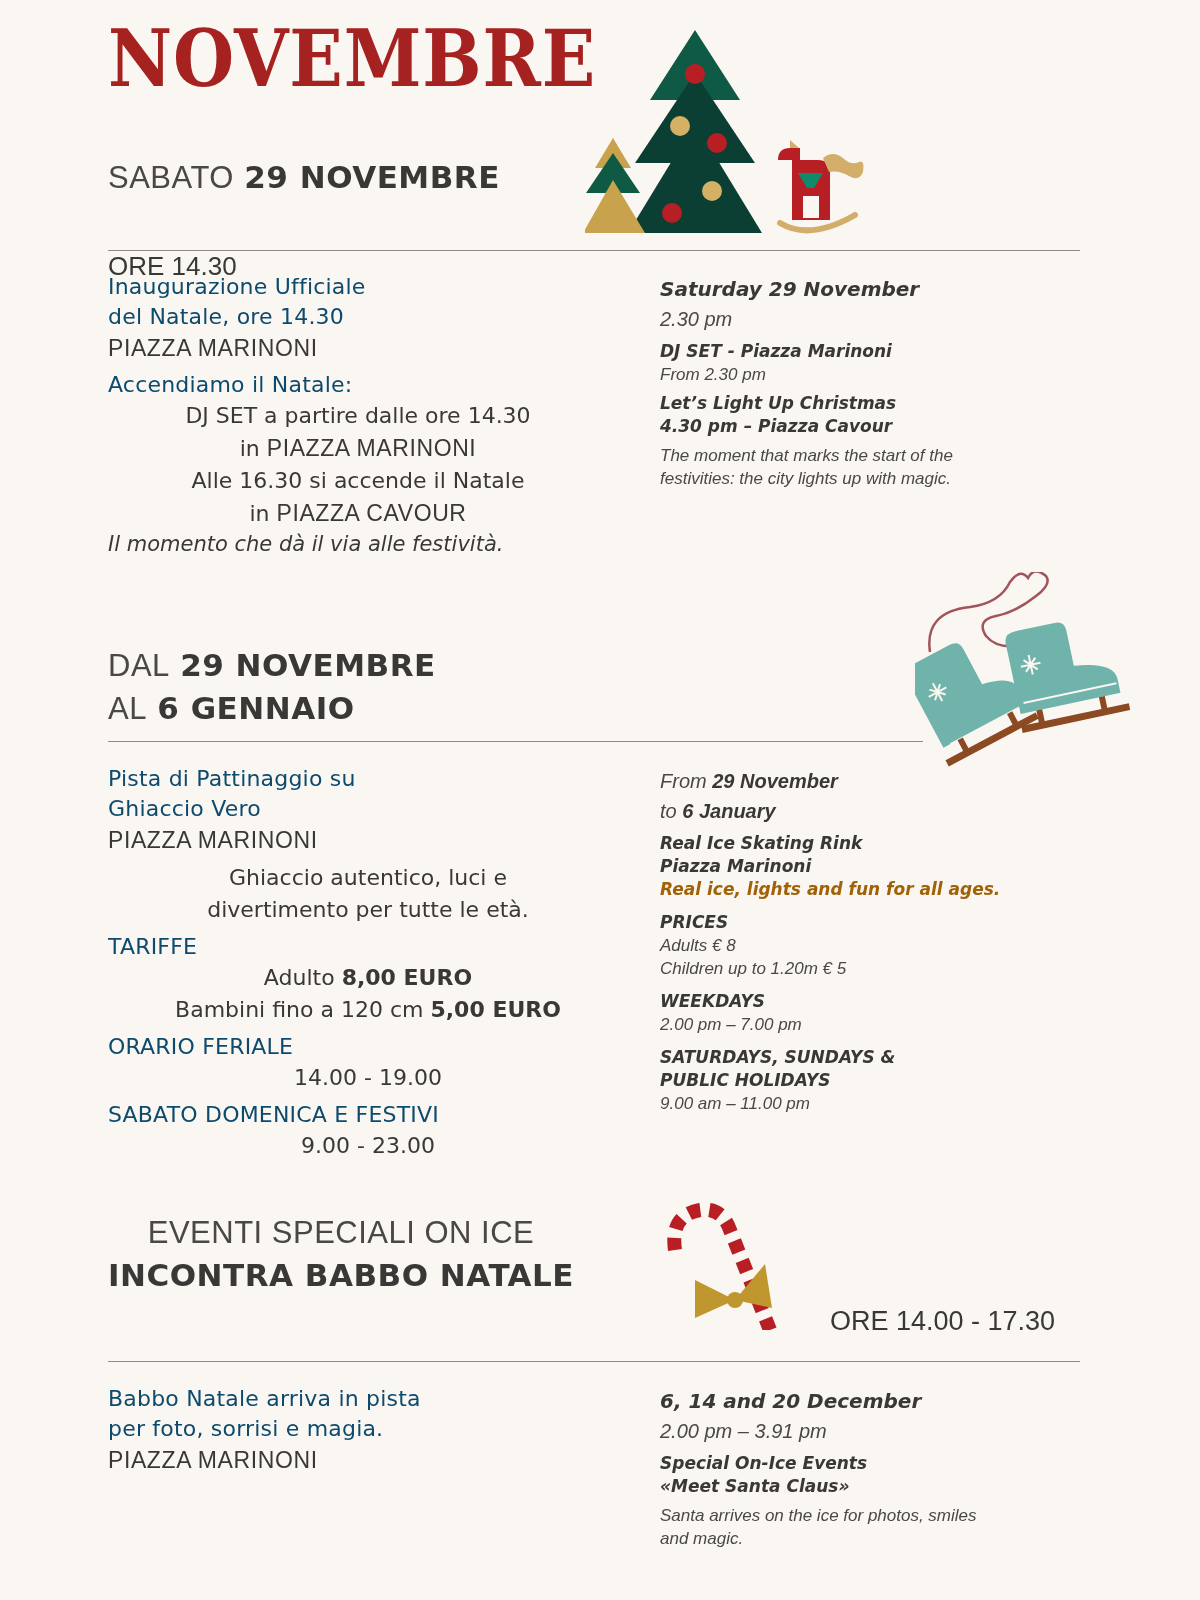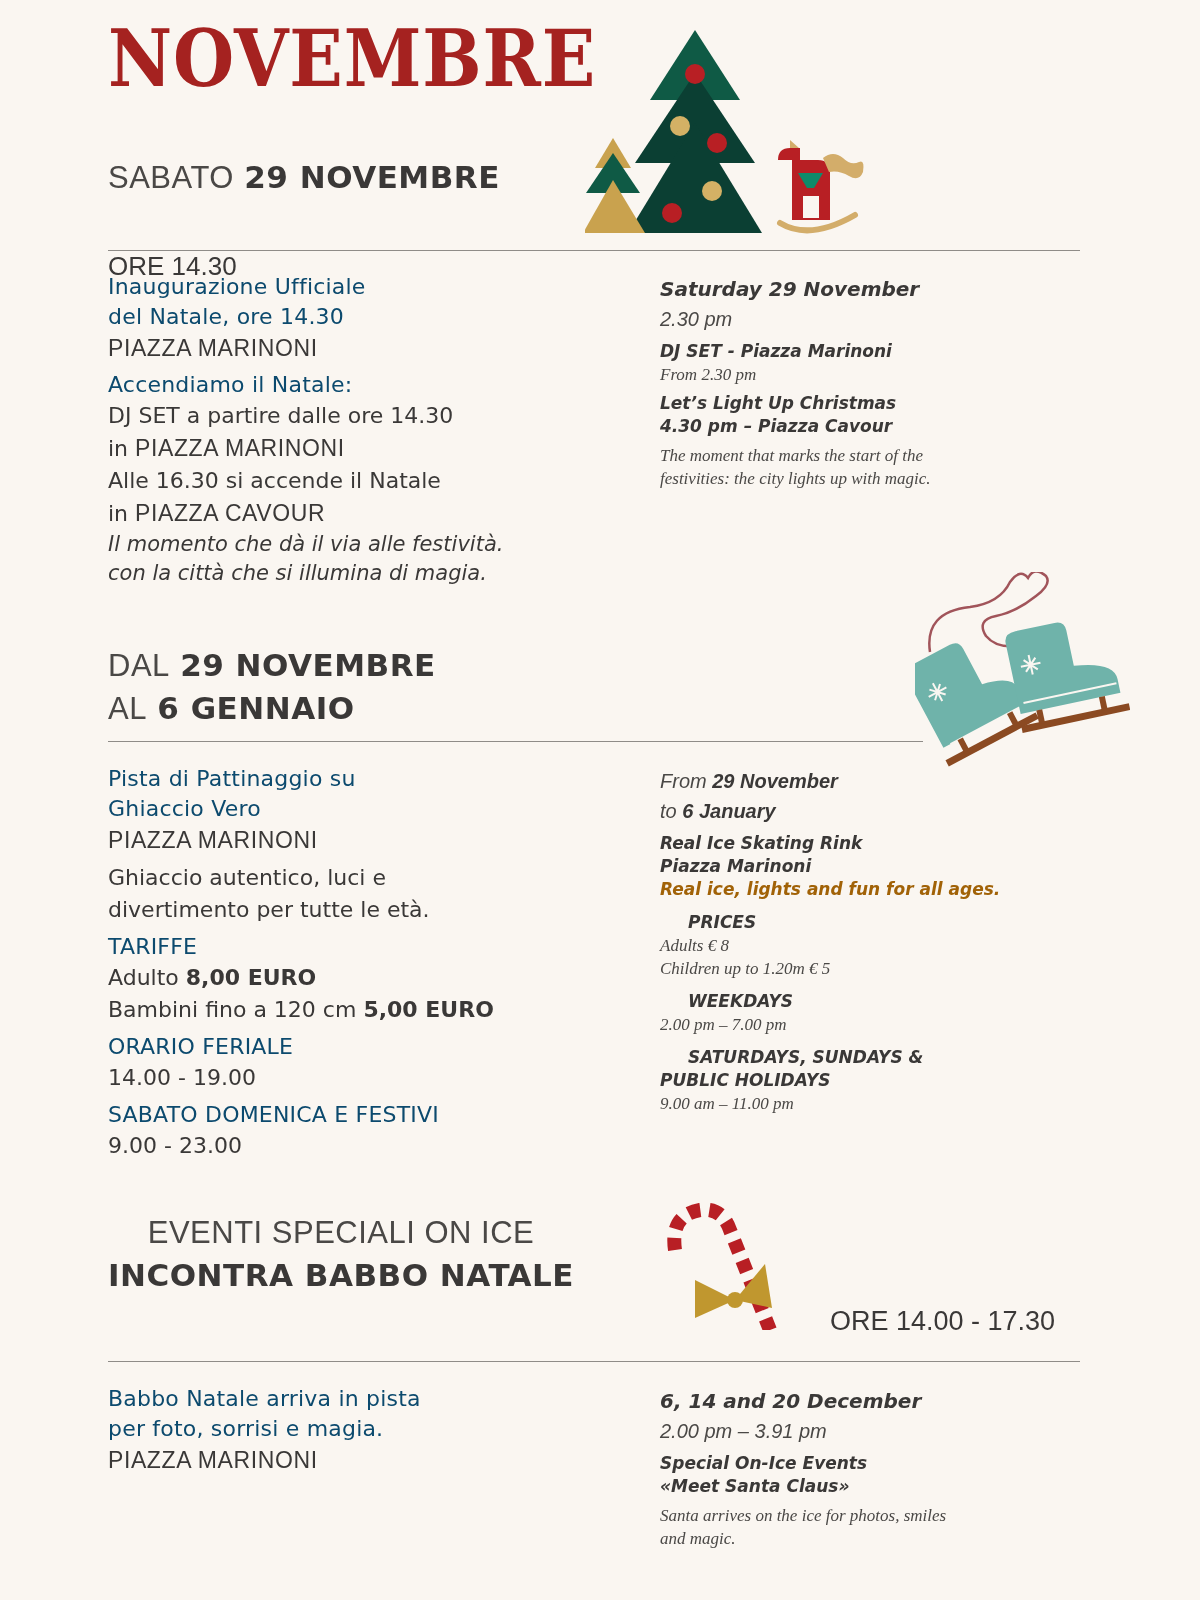--- a/index.html
+++ b/index.html
@@ -16,30 +16,30 @@
   }
   .sec-head { font-size: 31px; line-height: 42px; color: #3a3837; letter-spacing: 0.5px; }
   .sec-head .light { font-weight: 200; color: #4a4846; font-family: "Liberation Sans", sans-serif; text-align: center; }
   .sec-head .bold { font-weight: 900; font-family: "DejaVu Sans", sans-serif; }
   .sub-time { font-family: "Liberation Sans", sans-serif; font-size: 26px; color: #3a3837; line-height: 36px; font-weight: 300; }
 
   .rule { height: 1px; background: #8f8c88; }
 
   .it { font-family: "DejaVu Sans", sans-serif; }
   .lb { font-weight: normal; font-size: 22px; line-height: 30px; color: #0c4a6e; letter-spacing: 0.2px; }
-  .lr { font-size: 22px; line-height: 32px; color: #3a3837; }
+  .lr { font-size: 22px; line-height: 32px; color: #3a3837; text-align: center; }
   .lu { font-family: "Liberation Sans", sans-serif; font-size: 23px; line-height: 32px; color: #3a3837; letter-spacing: 0.6px; }
   .li { font-style: italic; font-size: 21px; line-height: 29px; color: #3a3837; }
   .gap6 { margin-top: 6px; }
-  .gap10 { margin-top: 10px; margin-left: 28px; }
+  .gap10 { margin-top: 10px; }
 
   .rb { font-style: italic; font-weight: bold; font-size: 20px; line-height: 30px; color: #3a3837; }
   .rl { font-style: italic; font-size: 20px; line-height: 30px; color: #4a4846; font-weight: 300; font-family: "Liberation Sans", sans-serif; }
   .rm { font-style: italic; font-size: 17px; line-height: 23px; color: #3a3837; font-weight: 600; }
-  .rs { font-style: italic; font-size: 17px; line-height: 23px; color: #4a4846; font-family: Liberation Serif, serif; }
+  .rs { font-style: italic; font-size: 17px; line-height: 23px; color: #4a4846; font-family: Liberation Sans, sans-serif; }
   .rsb { font-style: italic; font-weight: bold; font-size: 17px; line-height: 23px; color: #a16207; }
 
   svg { display: block; }
 </style>
 </head>
 <body>
 
 <div class="abs title">NOVEMBRE</div>
 
 <div class="abs" style="left:585px; top:28px;">
@@ -77,21 +77,20 @@
 <div class="abs it" style="left:108px; top:272px; width:500px;">
   <div class="lb">Inaugurazione Ufficiale</div>
   <div class="lb">del Natale, ore 14.30</div>
   <div class="lu">PIAZZA MARINONI</div>
   <div class="lb gap6">Accendiamo il Natale:</div>
   <div class="lr">DJ SET a partire dalle ore 14.30</div>
   <div class="lr"><span>in</span> <span class="lu">PIAZZA MARINONI</span></div>
   <div class="lr">Alle 16.30 si accende il Natale</div>
   <div class="lr"><span>in</span> <span class="lu">PIAZZA CAVOUR</span></div>
   <div class="li">Il momento che dà il via alle festività.</div>
-  <div class="li">con la città che si illumina di magia.</div>
 </div>
 
 <div class="abs" style="left:660px; top:274px; width:420px;">
   <div class="rb">Saturday 29 November</div>
   <div class="rl">2.30 pm</div>
   <div class="rm gap6">DJ SET - Piazza Marinoni</div>
   <div class="rs">From 2.30 pm</div>
   <div class="rm gap6">Let’s Light Up Christmas</div>
   <div class="rm">4.30 pm – Piazza Cavour</div>
   <div class="rs gap6">The moment that marks the start of the</div>

